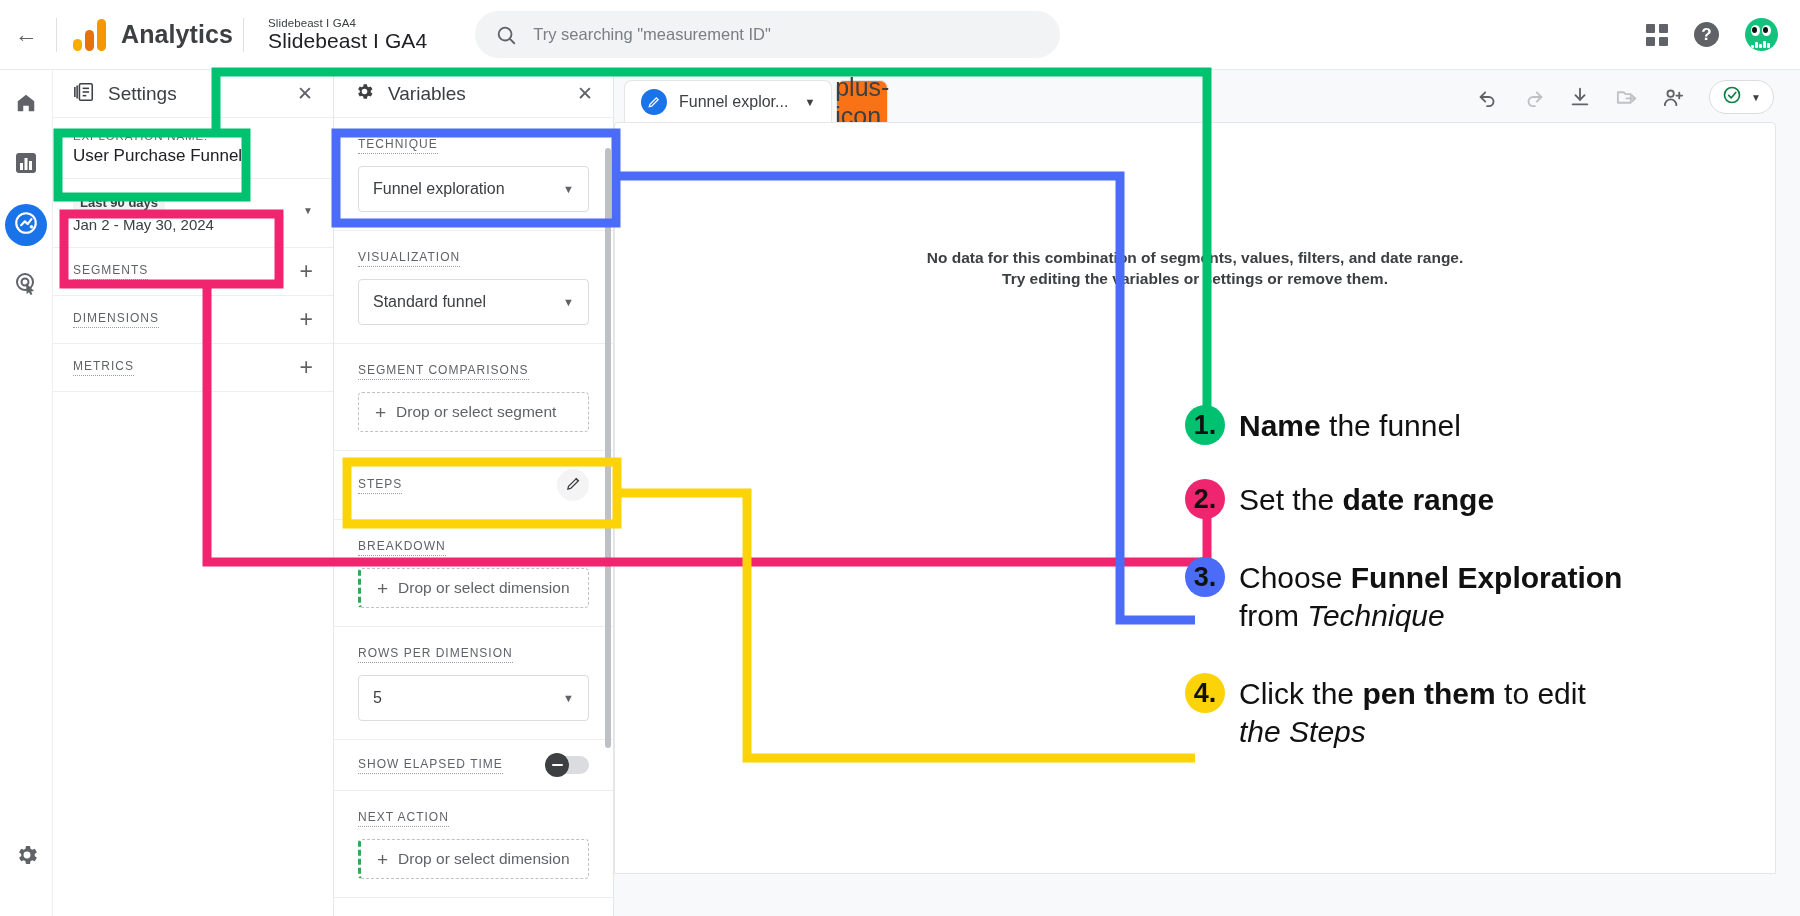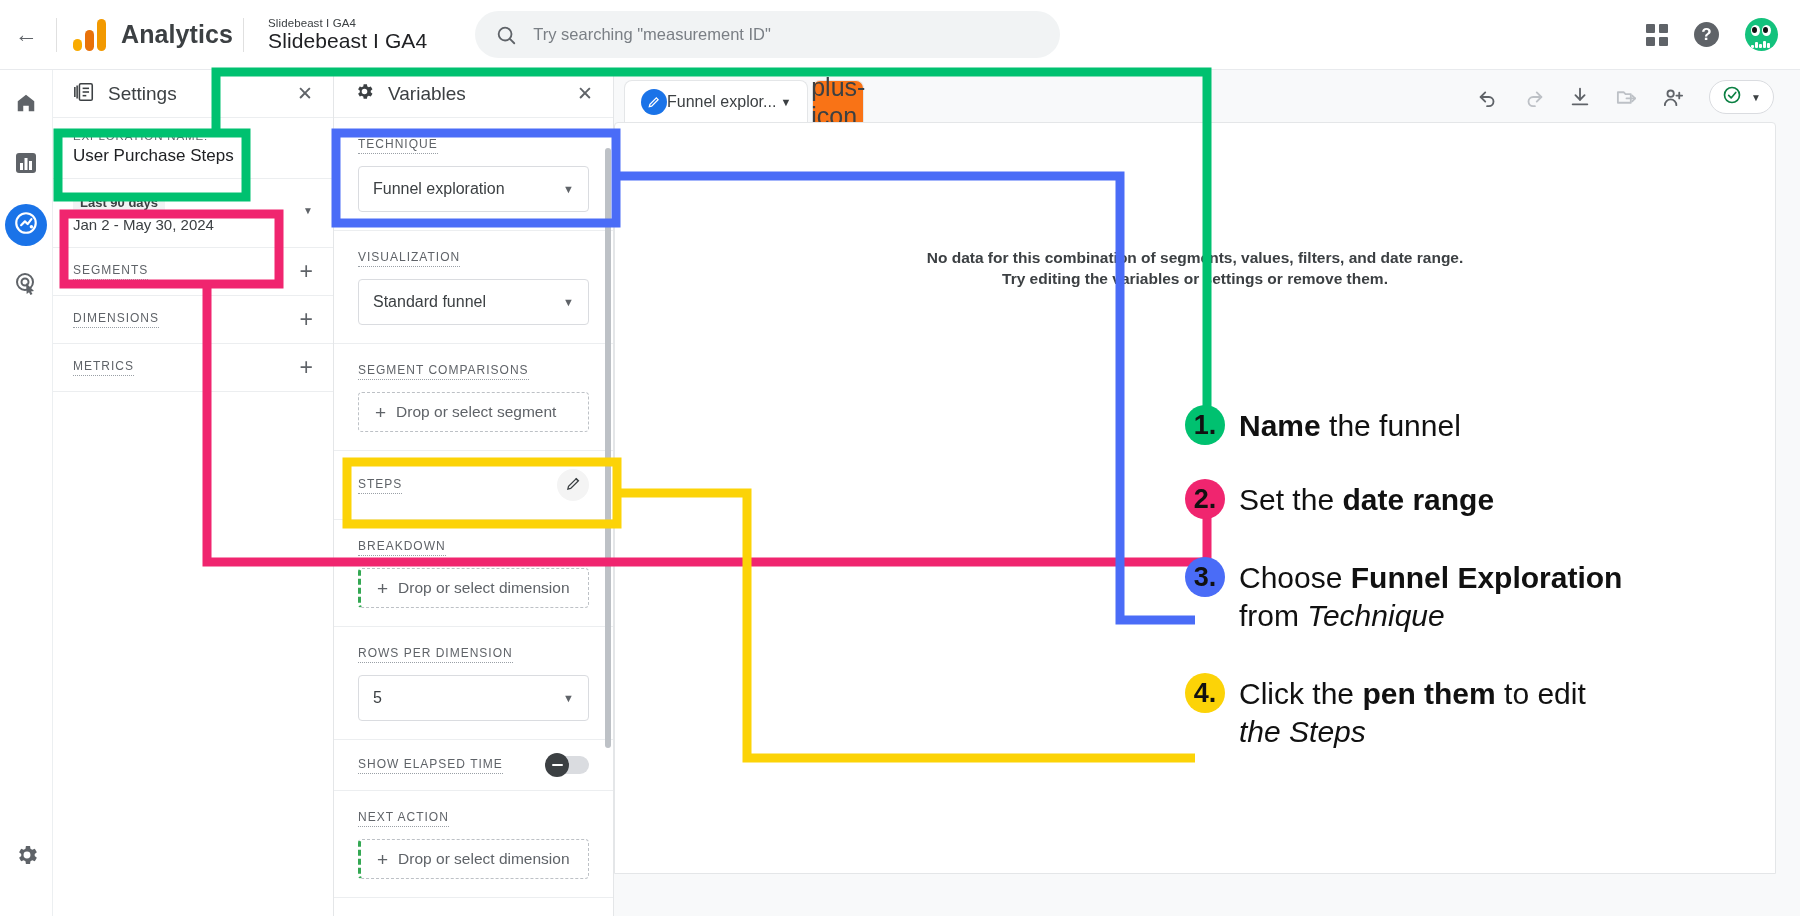--- a/index.html
+++ b/index.html
@@ -100,21 +100,21 @@
   .dropzone.green{ border-left:3px dashed #34a853; }
   .steps-sec{ padding:18px 24px; border-bottom:1px solid #eceef0; display:flex; align-items:center; min-height:60px;}
   .pen-btn{ margin-left:auto; width:32px; height:32px; border-radius:50%; background:#f4f4f4;
      display:flex; align-items:center; justify-content:center; cursor:pointer;}
   .sbar{ position:absolute; right:2px; top:78px; width:6px; height:600px; background:#bdc1c6; border-radius:3px;}
 
   
   .main{ position:absolute; left:614px; top:70px; right:0; bottom:0; background:#f8f9fa; }
   .tabbar{ height:52px; display:flex; align-items:flex-end; padding-left:10px; }
   .tab{ height:42px; background:#fff; border:1px solid #e4e6e8; border-bottom:none;
-     border-radius:8px 8px 0 0; display:flex; align-items:center; padding:0 16px; cursor:pointer;}
+     border-radius:8px 8px 0 0; display:flex; align-items:center; padding:0 16px; gap:12px; cursor:pointer;}
   .tab .pencirc{ width:26px; height:26px; border-radius:50%; background:#1a73e8;
      display:flex; align-items:center; justify-content:center;}
   .tab .tlabel{ font-size:16px; color:#3c4043;}
   .tab .tcaret{ color:#3c4043; font-size:11px; margin-left:4px;}
   .tabplus{ width:52px; height:42px; background:#f97316; border:1px solid #e4e6e8; border-bottom:none;
      border-radius:8px 8px 0 0; margin-left:4px; display:flex; align-items:center; justify-content:center;
      color:#3c4043; font-size:25px; cursor:pointer;}
   .toolicons{ margin-left:auto; display:flex; align-items:center; gap:24px; padding:0 26px 8px 0; }
   .toolicons .ti{ cursor:pointer; color:#5f6368; display:flex; }
   .toolicons .ti.dim{ color:#bdc1c6; }
@@ -240,21 +240,21 @@
           <line x1="10.5" y1="8" x2="17.5" y2="8"></line>
             <line x1="10.5" y1="12" x2="17.5" y2="12"></line>
             <line x1="10.5" y1="16" x2="14.5" y2="16"></line>
           </svg>
       </span>
       <span class="ptitle">Settings</span>
       <span class="pclose">✕</span>
     </div>
     <div class="vrow">
       <div class="expl-label">EXPLORATION NAME:</div>
-      <div class="expl-value">User Purchase Steps</div>
+      <div class="expl-value">User Purchase Funnel</div>
     </div>
     <div class="daterow">
       <div>
         <span class="chip">Last 90 days</span>
         <div class="date-val">Jan 2 - May 30, 2024</div>
       </div>
       <span class="caret">▼</span>
     </div>
     <div class="sectrow">
       <span class="sectlabel">SEGMENTS</span>

